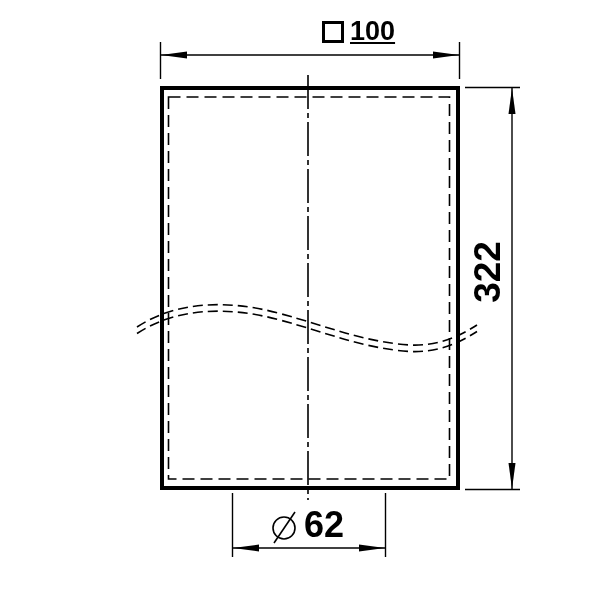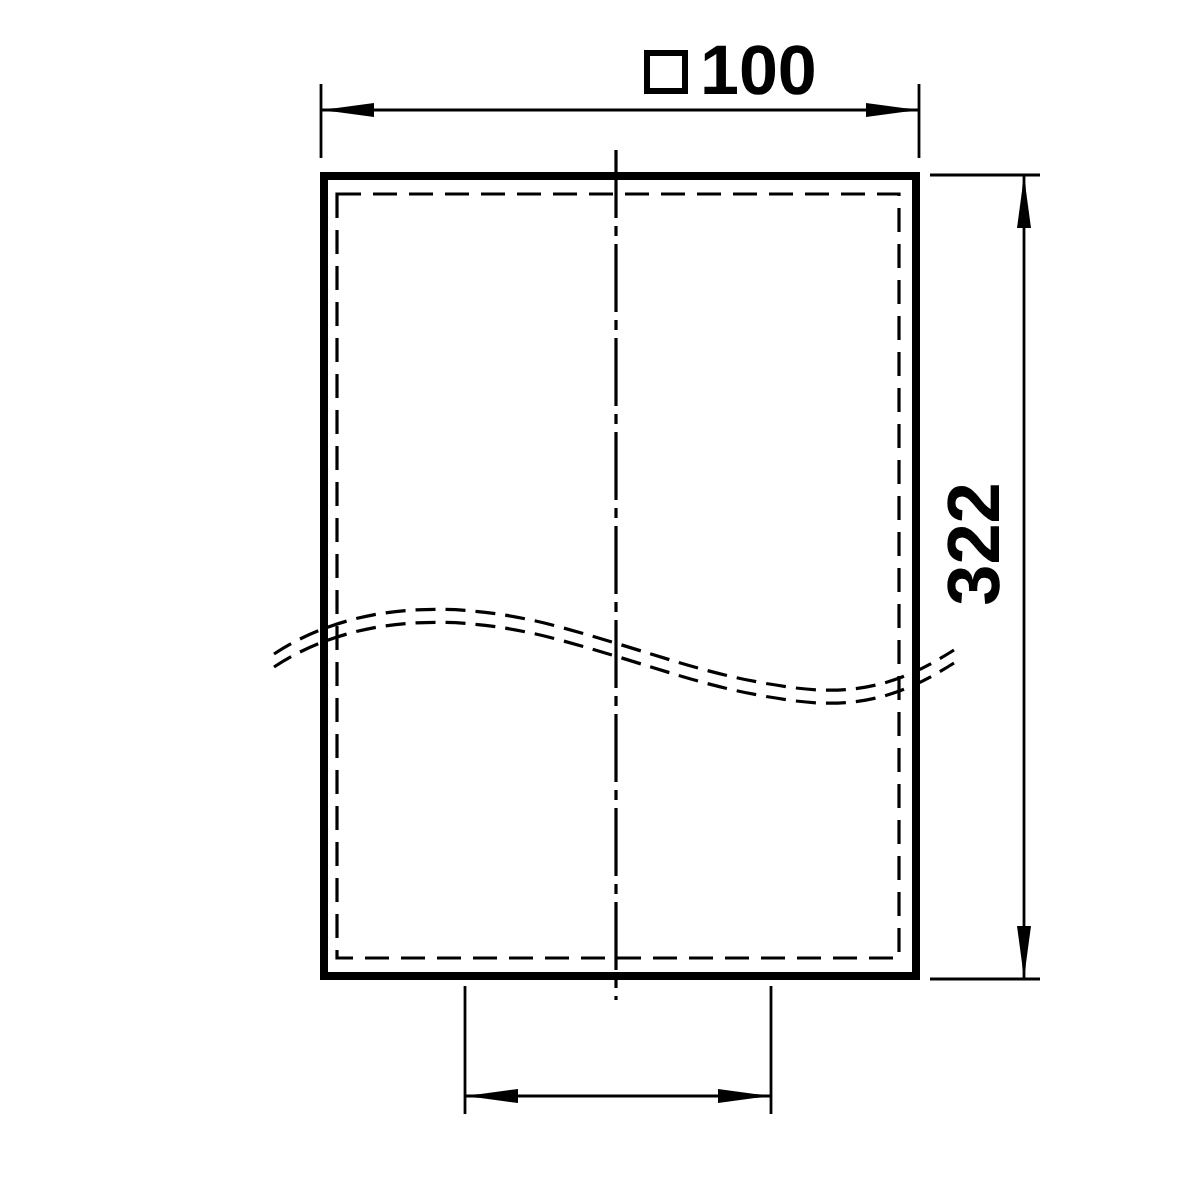--- a/index.html
+++ b/index.html
@@ -28,21 +28,22 @@
     font-weight: bold;
     white-space: nowrap;
     line-height: 1;
   }
   .dim-top {
     left: 322px;
     top: 18px;
     display: flex;
     align-items: center;
     gap: 6px;
-    font-size: 35px;
+    font-size: 27px;
+    text-decoration: underline;
   }
   .square-symbol {
     display: inline-block;
     width: 16px;
     height: 16px;
     border: 3px solid #000000;
     box-sizing: content-box;
   }
   .dim-right {
     left: 487px;
@@ -110,15 +111,22 @@
 
   <div class="dim-text dim-top">
     <span class="square-symbol"></span>
     <span>100</span>
   </div>
 
   <div class="dim-text dim-right">
     <span>322</span>
   </div>
 
+  <div class="dim-text dim-opening">
+    <svg width="30" height="40" viewBox="0 0 30 40">
+      <circle cx="14" cy="23" r="11" fill="none" stroke="#000" stroke-width="1.6"></circle>
+      <line x1="4" y1="38" x2="25" y2="7" stroke="#000" stroke-width="1.6"></line>
+    </svg>
+    <span>62</span>
+  </div>
 
 
 </div>
 
 </body></html>

